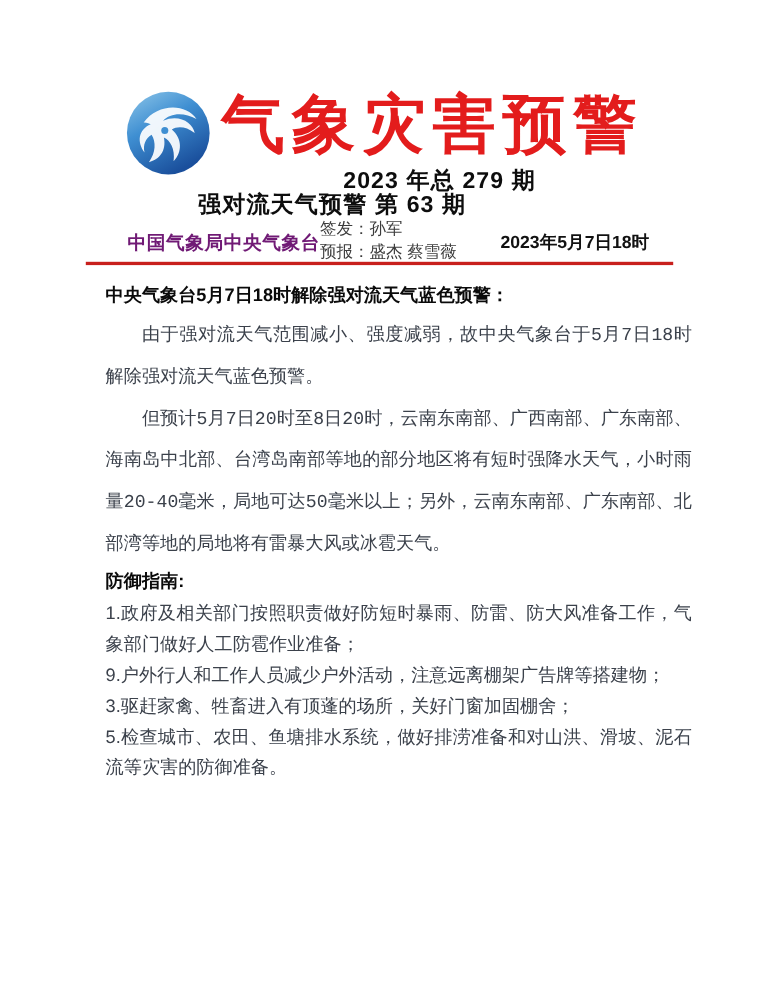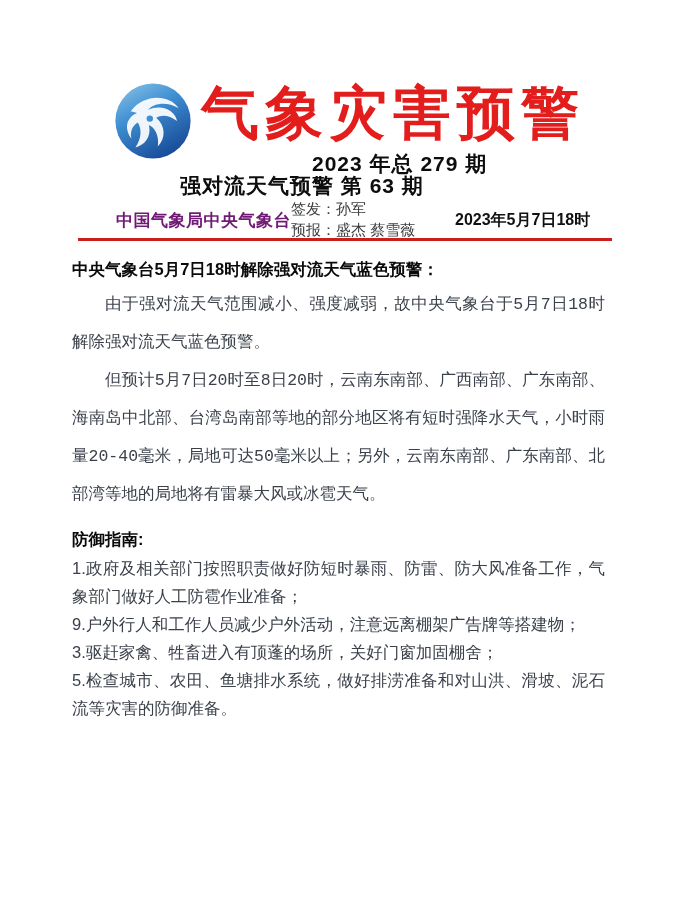--- a/index.html
+++ b/index.html
@@ -51,38 +51,38 @@
     position:absolute; left:455px; top:210px;
     font-size:16px; font-weight:bold; color:#111;
     white-space:nowrap;
   }
   .red-rule {
     position:absolute; left:78px; top:238px;
     width:534px; height:3px;
   }
   
   .doc-body {
-    position:absolute; left:72px; top:252px;
+    position:absolute; left:96px; top:252px;
     width:533px;
     font-size:16.5px; color:#3b414b;
     text-align:justify;
   }
   .headline {
     font-weight:bold; color:#0a0a0a;
     line-height:34px;
   }
   .para {
     text-indent:2em;
     line-height:38px;
     font-family:Liberation Mono, monospace;
   }
   .guide-title {
     font-weight:bold; color:#0a0a0a;
     line-height:30px;
-    margin-top:10px;
+    margin-top:0;
   }
   .guide-item {
     line-height:28px;
   }
   
   .watermark {
     position:absolute; left:0; top:862px;
     width:690px;
     display:flex; justify-content:center; align-items:flex-start; gap:6px;
     color:#dedada;

